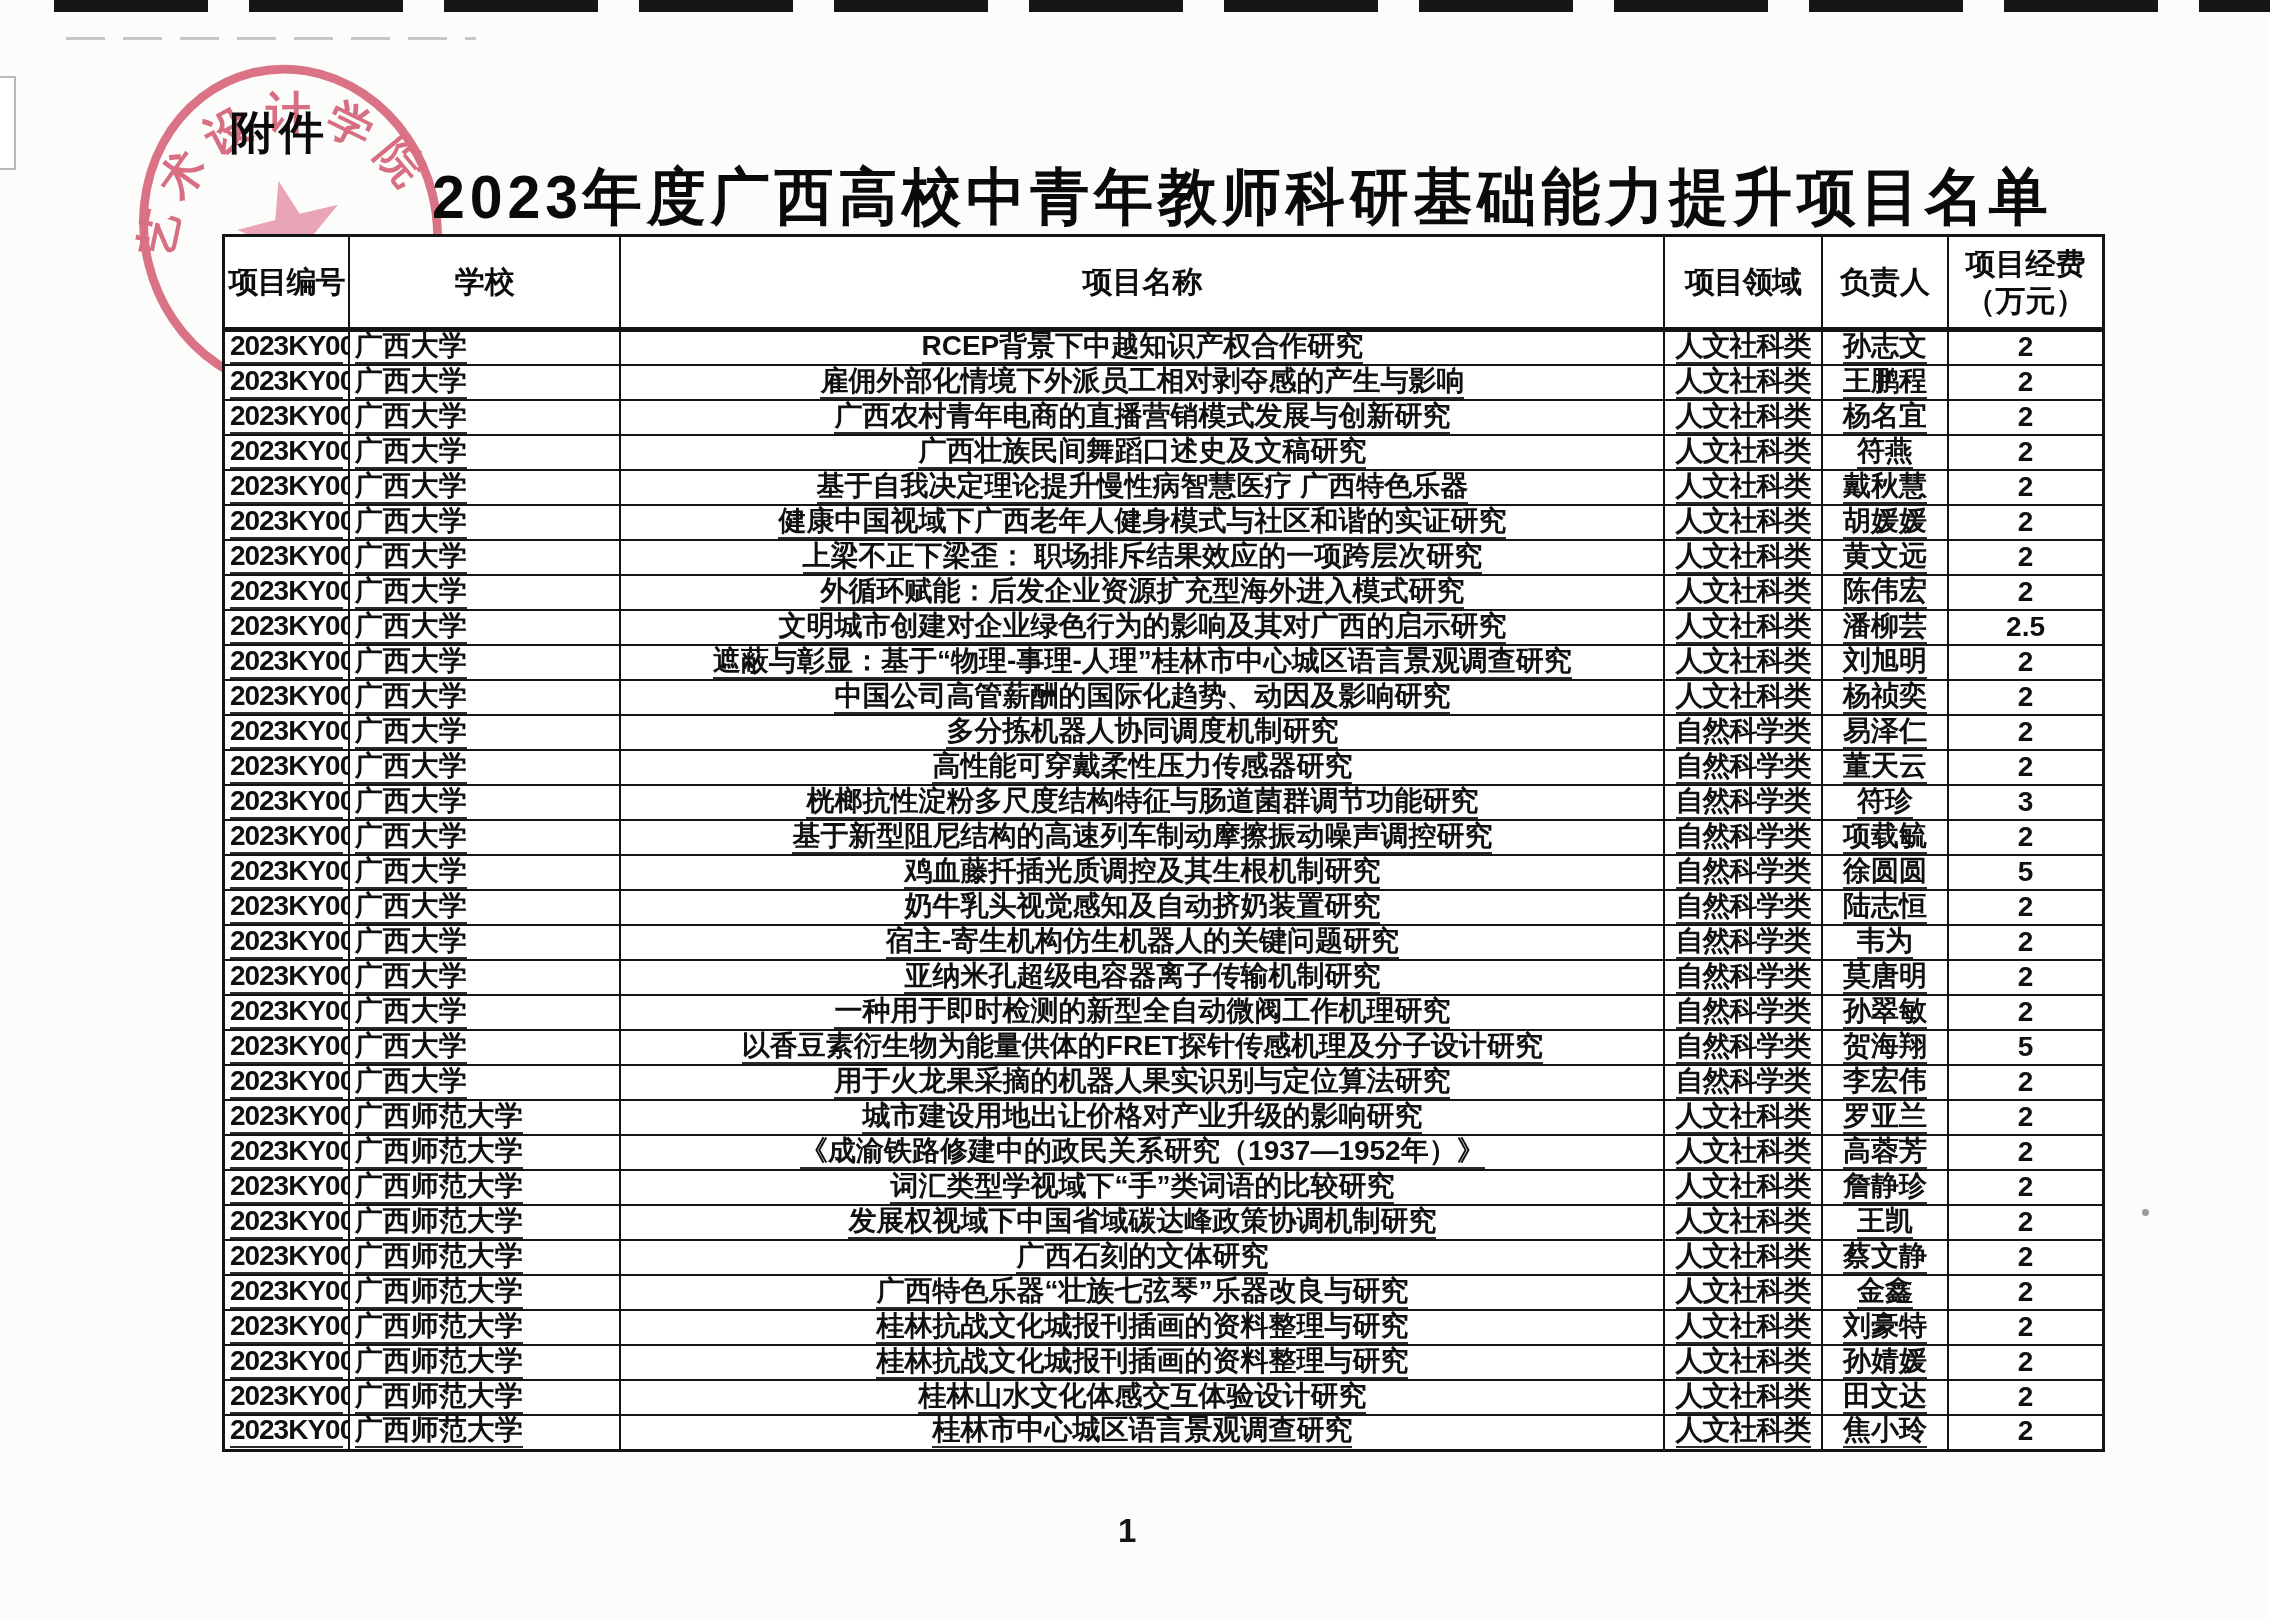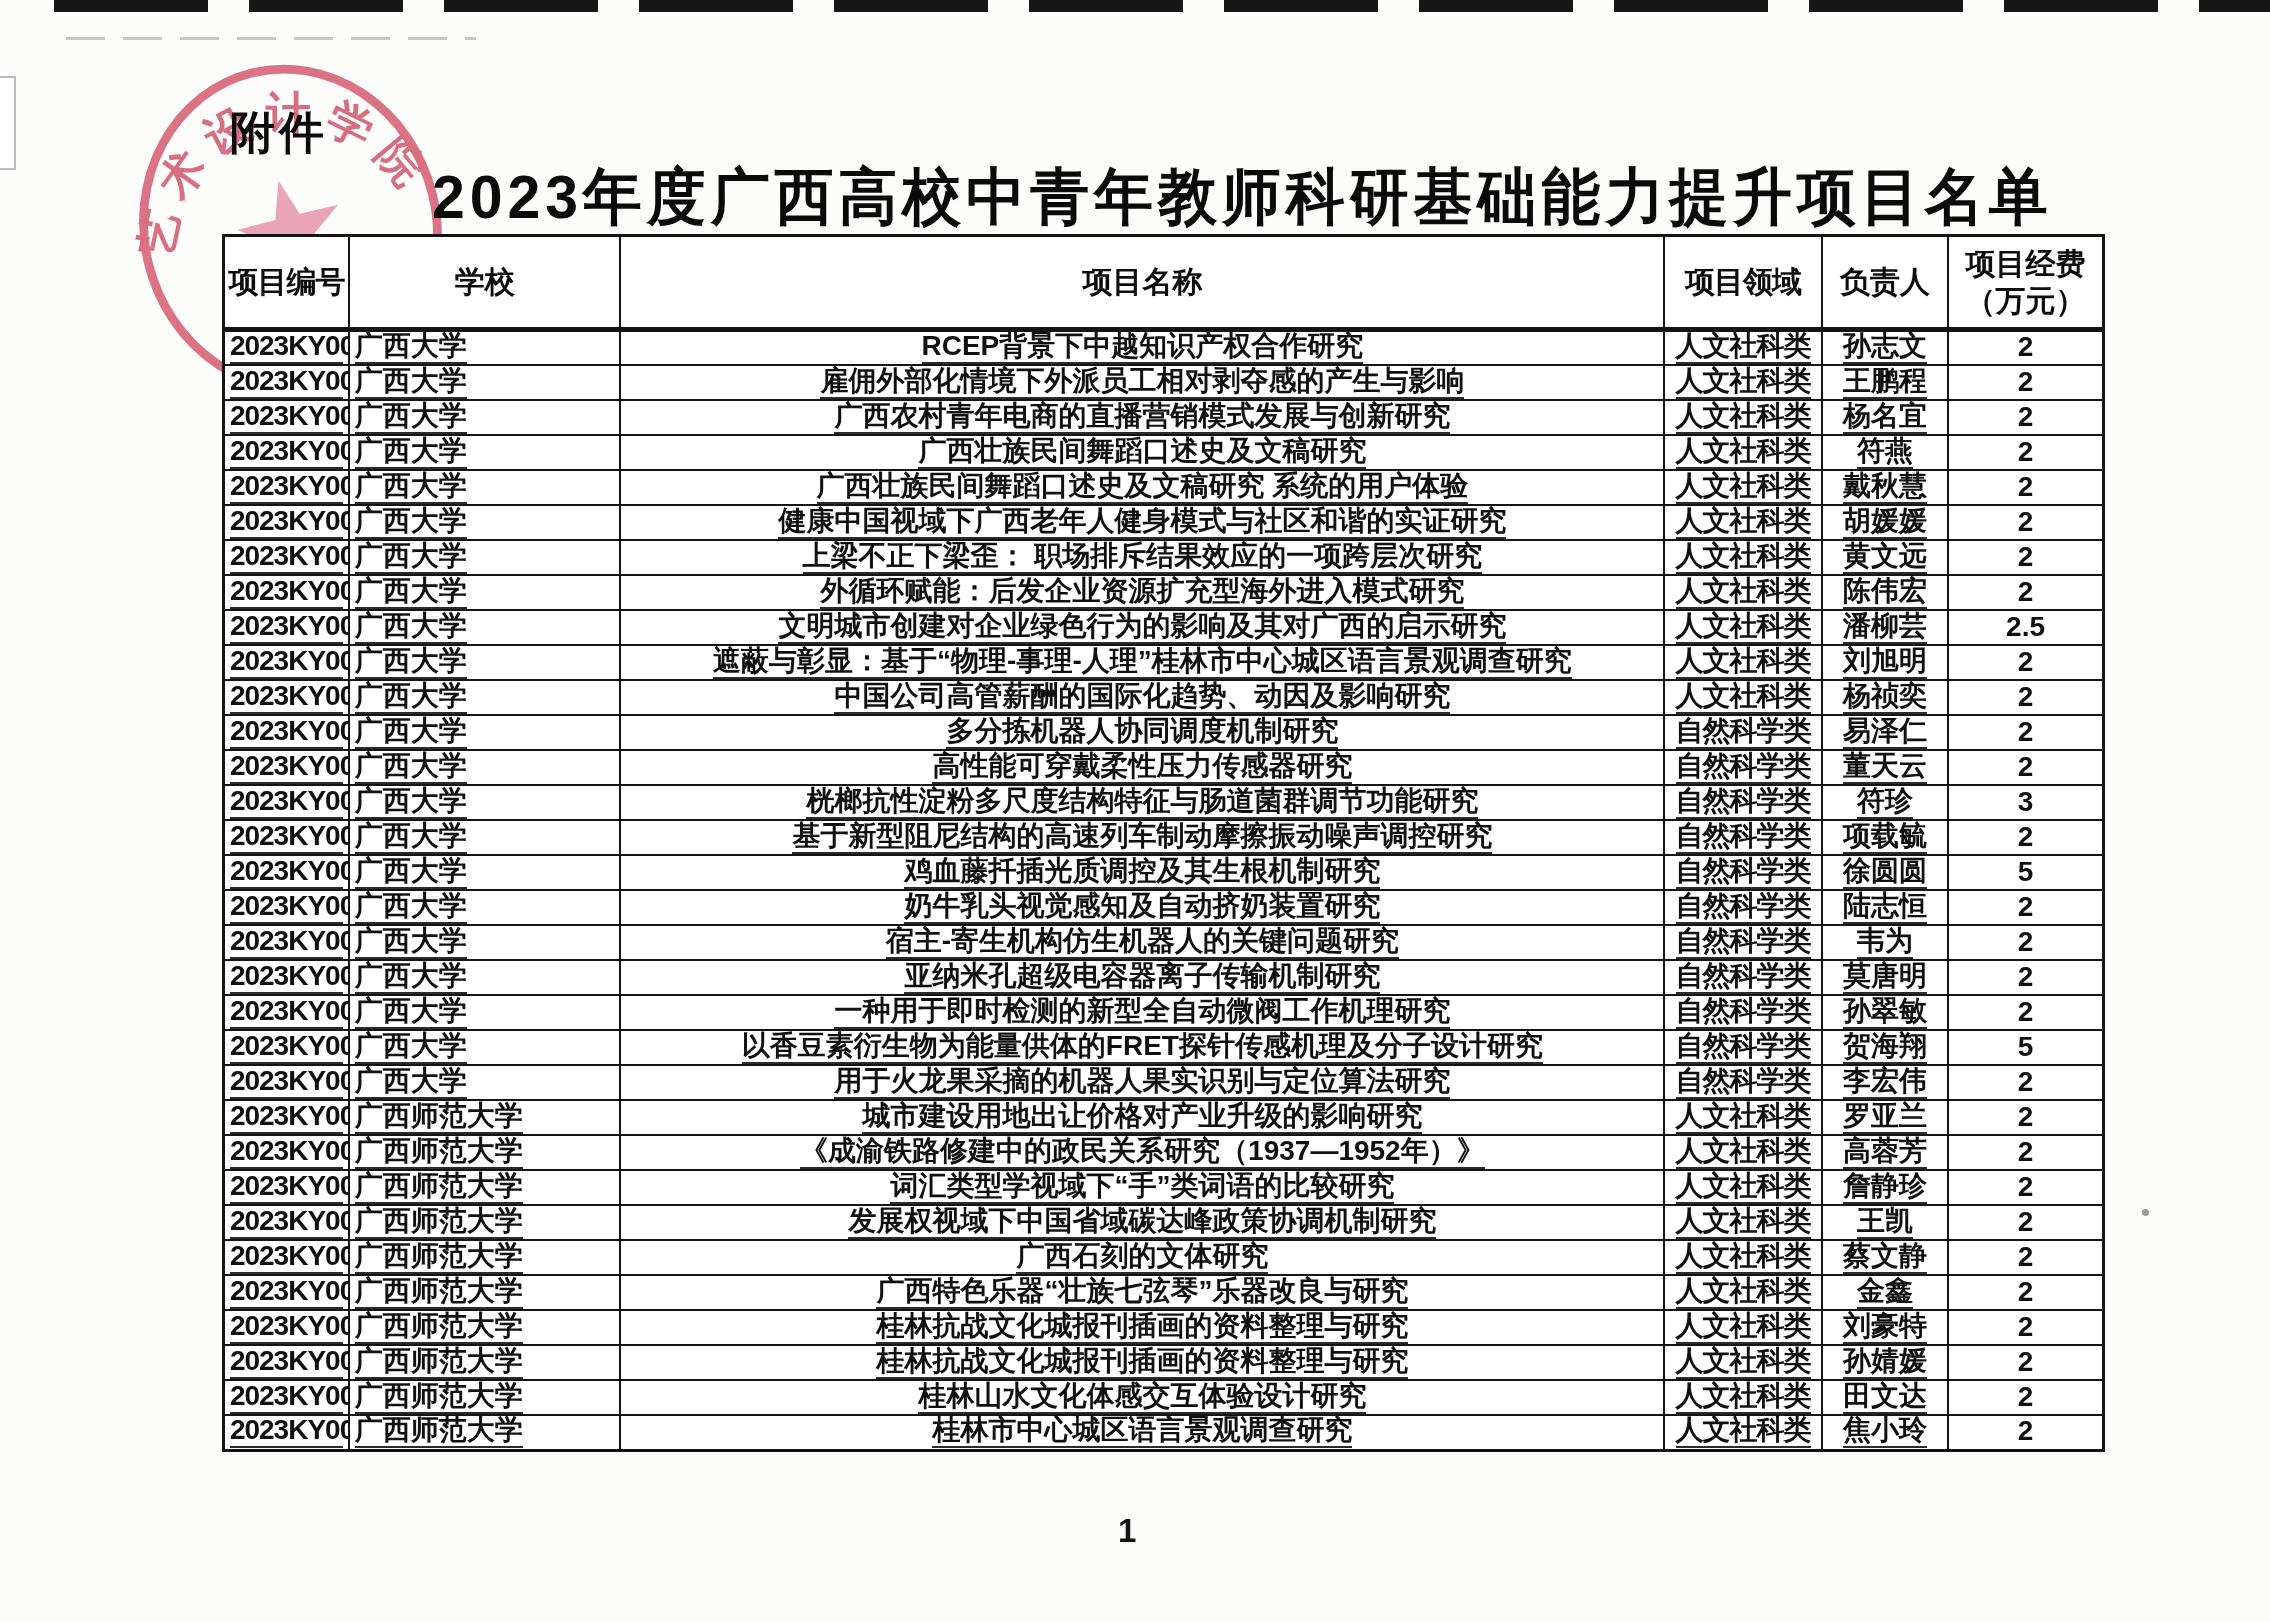--- a/index.html
+++ b/index.html
@@ -124,21 +124,21 @@
           <td class="col-id"><span class="ct">2023KY0004</span></td>
           <td class="col-school"><span class="ct">广西大学</span></td>
           <td class="col-name"><span class="ct">广西壮族民间舞蹈口述史及文稿研究</span></td>
           <td class="col-field"><span class="ct">人文社科类</span></td>
           <td class="col-leader"><span class="ct">符燕</span></td>
           <td class="col-fund"><span class="ct nl">2</span></td>
         </tr>
         <tr>
           <td class="col-id"><span class="ct">2023KY0005</span></td>
           <td class="col-school"><span class="ct">广西大学</span></td>
-          <td class="col-name"><span class="ct">广西壮族民间舞蹈口述史及文稿研究 系统的用户体验</span></td>
+          <td class="col-name"><span class="ct">基于自我决定理论提升慢性病智慧医疗 广西特色乐器</span></td>
           <td class="col-field"><span class="ct">人文社科类</span></td>
           <td class="col-leader"><span class="ct">戴秋慧</span></td>
           <td class="col-fund"><span class="ct nl">2</span></td>
         </tr>
         <tr>
           <td class="col-id"><span class="ct">2023KY0006</span></td>
           <td class="col-school"><span class="ct">广西大学</span></td>
           <td class="col-name"><span class="ct">健康中国视域下广西老年人健身模式与社区和谐的实证研究</span></td>
           <td class="col-field"><span class="ct">人文社科类</span></td>
           <td class="col-leader"><span class="ct">胡媛媛</span></td>

